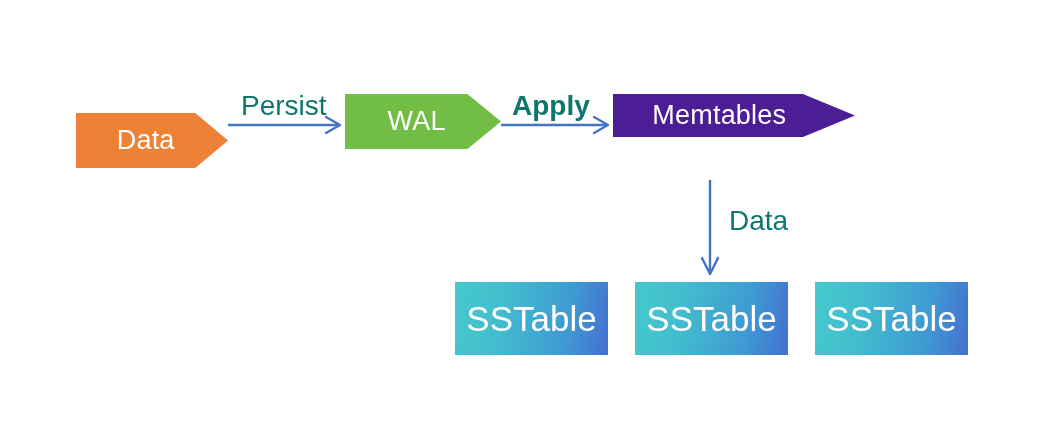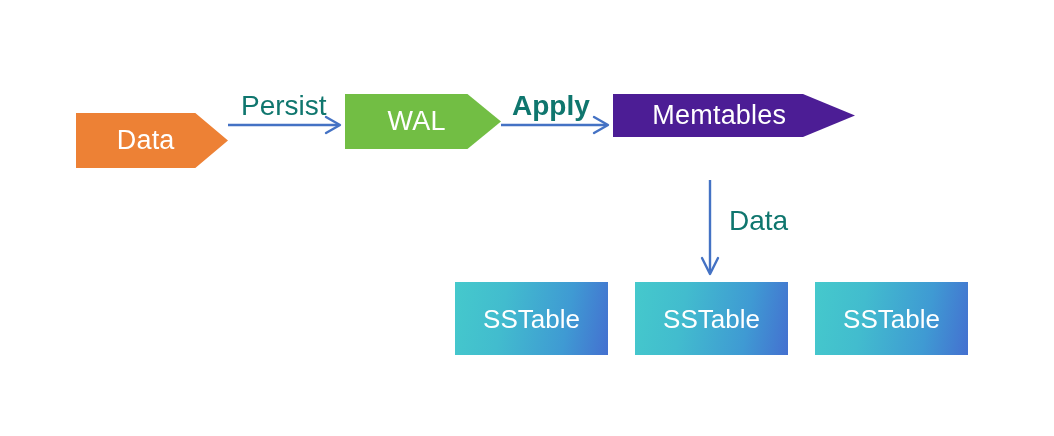--- a/index.html
+++ b/index.html
@@ -57,21 +57,21 @@
   .sstable {
     position: absolute;
     top: 282px;
     width: 153px;
     height: 73px;
     background: linear-gradient(100deg, #45C9CC 0%, #42BCCE 32%, #3F9AD3 72%, #4470D0 100%);
     display: flex;
     align-items: center;
     justify-content: center;
     color: #ffffff;
-    font-size: 26px;
+    font-size: 35px;
     line-height: 1;
     box-sizing: border-box;
   }
   #sstable-1 { left: 455px; }
   #sstable-2 { left: 635px; }
   #sstable-3 { left: 815px; }
 
   
   .edge-label {
     position: absolute;

